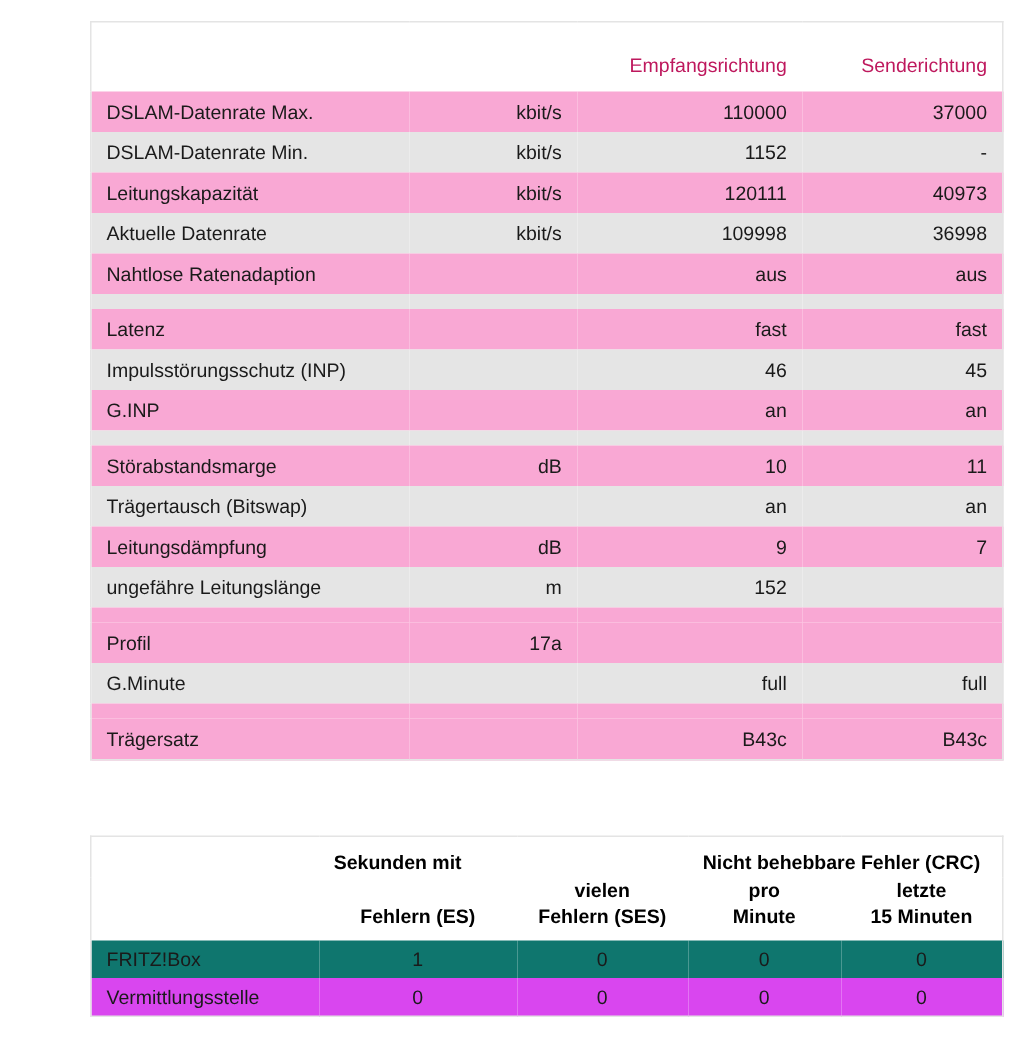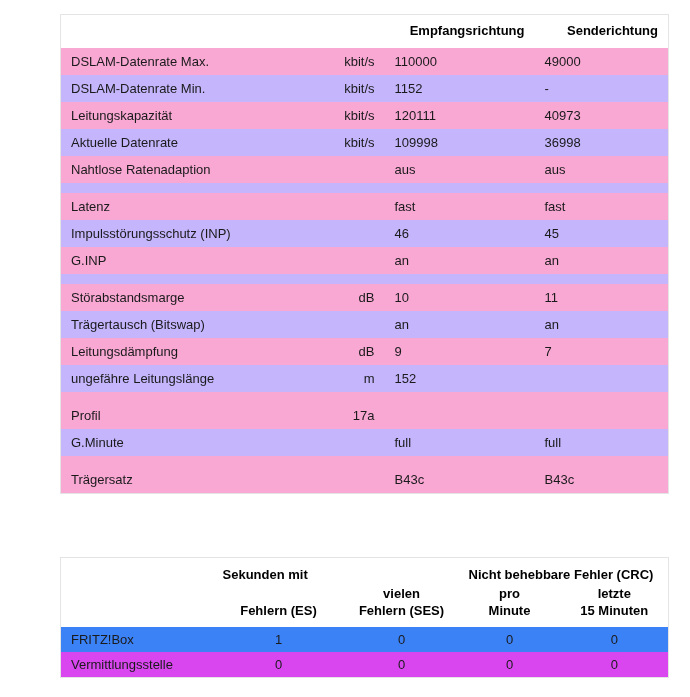--- a/index.html
+++ b/index.html
@@ -43,34 +43,34 @@
   #dsl-table th,
   #dsl-table td {
     padding: 5px 10px;
     font-weight: normal;
     font-size: 13px;
     line-height: 17px;
     vertical-align: top;
     border: none;
   }
   #dsl-table thead th {
-    font-weight: bold;
+    font-weight: normal;
     text-align: right;
-    padding-top: 7px;
+    padding-top: 20px;
     padding-bottom: 9px;
-    color: #000000;
+    color: #be185d;
   }
   #dsl-table thead th.blank { text-align: left; }
 
   #dsl-table td.label { text-align: left; }
   #dsl-table td.unit  { text-align: right; }
-  #dsl-table td.num   { }
+  #dsl-table td.num   { text-align: right; }
 
   #dsl-table tbody tr.odd  { background: #f9a8d4; }
-  #dsl-table tbody tr.even { background: #c4b5fd; }
+  #dsl-table tbody tr.even { background: #e5e5e5; }
   #dsl-table tbody tr.spacer td {
     height: 10px;
     padding: 0;
     line-height: 10px;
     font-size: 0;
   }
 
   
   #err-table {
     position: absolute;
@@ -101,21 +101,21 @@
     padding-bottom: 2px;
   }
   #err-table thead tr.subrow th {
     text-align: center;
     padding-top: 0;
     padding-bottom: 8px;
   }
   #err-table thead th.blank { border: none; }
   #err-table td.name { text-align: left; }
   #err-table td.num  { text-align: center; }
-  #err-table tbody tr.odd  { background: #3b82f6; }
+  #err-table tbody tr.odd  { background: #0f766e; }
   #err-table tbody tr.even { background: #d946ef; }
 
   .grp-sek { }
   .grp-crc { }
 </style>
 </head>
 <body>
 
 <div class="page">
 
@@ -132,21 +132,21 @@
         <th class="blank"></th>
         <th>Empfangsrichtung</th>
         <th>Senderichtung</th>
       </tr>
     </thead>
     <tbody>
       <tr class="odd">
         <td class="label">DSLAM-Datenrate Max.</td>
         <td class="unit">kbit/s</td>
         <td class="num">110000</td>
-        <td class="num">49000</td>
+        <td class="num">37000</td>
       </tr>
       <tr class="even">
         <td class="label">DSLAM-Datenrate Min.</td>
         <td class="unit">kbit/s</td>
         <td class="num">1152</td>
         <td class="num">-</td>
       </tr>
       <tr class="odd">
         <td class="label">Leitungskapazität</td>
         <td class="unit">kbit/s</td>

